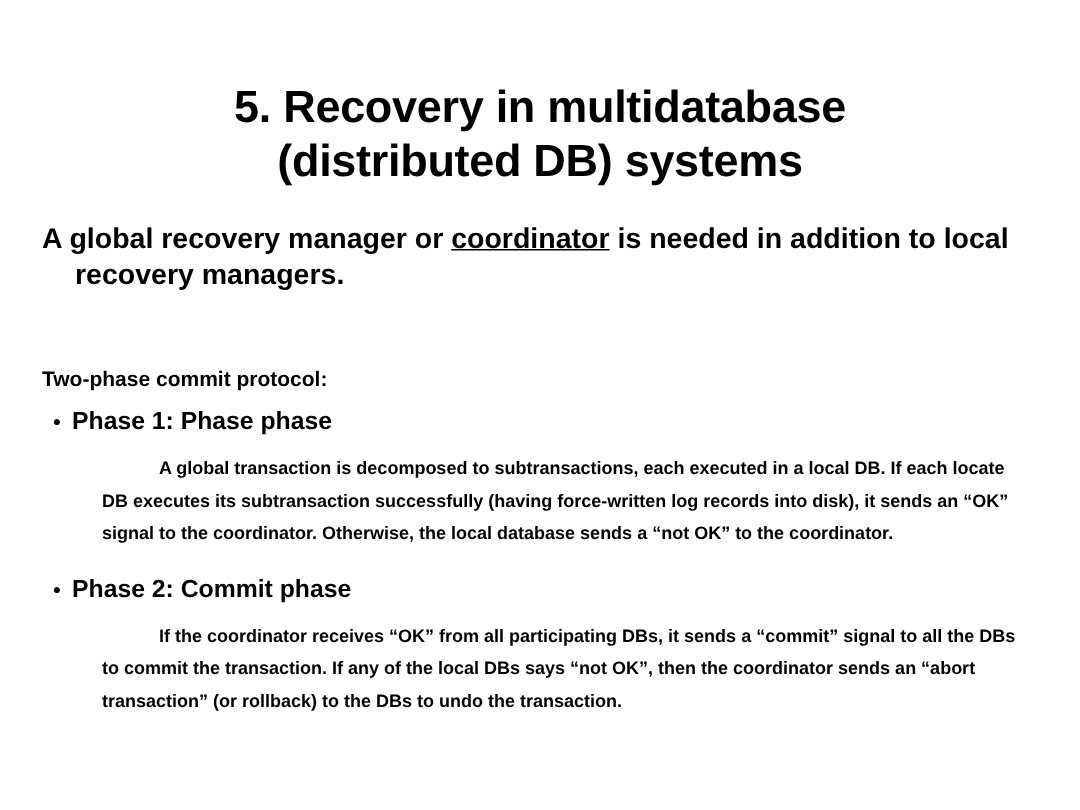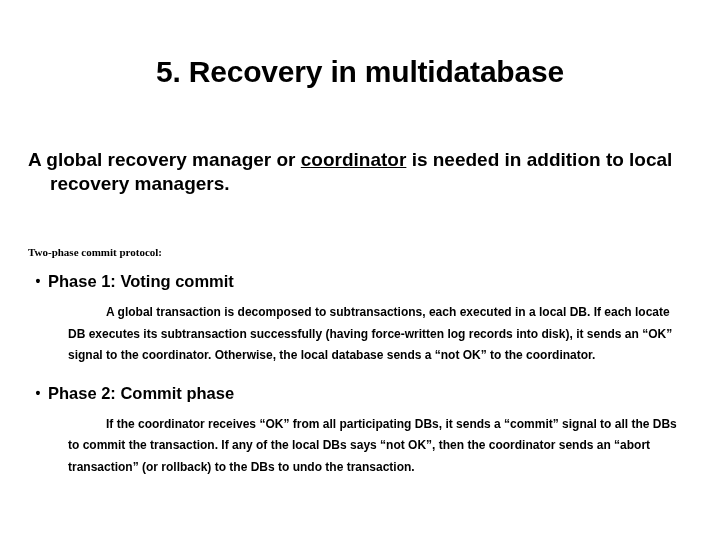--- a/index.html
+++ b/index.html
@@ -54,24 +54,23 @@
   }
   .intro .u {
     text-decoration: underline;
   }
 
   .gap {
     height: 44px;
   }
 
   .section-head {
-    font-size: 11px;
+    font-size: 14px;
     font-weight: bold;
     line-height: 24px;
-    font-family: Liberation Serif, serif;
   }
 
   .bullet-row {
     display: flex;
     align-items: flex-start;
     font-size: 16.5px;
     font-weight: bold;
     line-height: 26px;
     margin-top: 4px;
   }
@@ -100,33 +99,34 @@
     height: 9px;
   }
 </style>
 </head>
 <body>
 
 <div class="slide">
 
   <div class="title-block">
     <div class="title-line">5. Recovery in multidatabase</div>
+    <div class="title-line">(distributed DB) systems</div>
   </div>
 
   <div class="body-block">
 
     <div class="intro"><span>A global recovery manager or </span><span class="u">coordinator</span><span> is needed in addition to local recovery managers.</span></div>
 
     <div class="gap"></div>
 
     <div class="section-head">Two-phase commit protocol:</div>
 
     <div class="bullet-row">
       <span class="bullet-dot">•</span>
-      <span class="bullet-text">Phase 1: Voting commit</span>
+      <span class="bullet-text">Phase 1: Phase phase</span>
     </div>
 
     <div class="detail">A global transaction is decomposed to subtransactions, each executed in a local DB.  If each locate DB executes its subtransaction successfully (having force-written log records into disk), it sends an “OK” signal to the coordinator.  Otherwise, the local database sends a “not OK” to the coordinator.</div>
 
     <div class="spacer-sm"></div>
 
     <div class="bullet-row">
       <span class="bullet-dot">•</span>
       <span class="bullet-text">Phase 2: Commit phase</span>
     </div>

